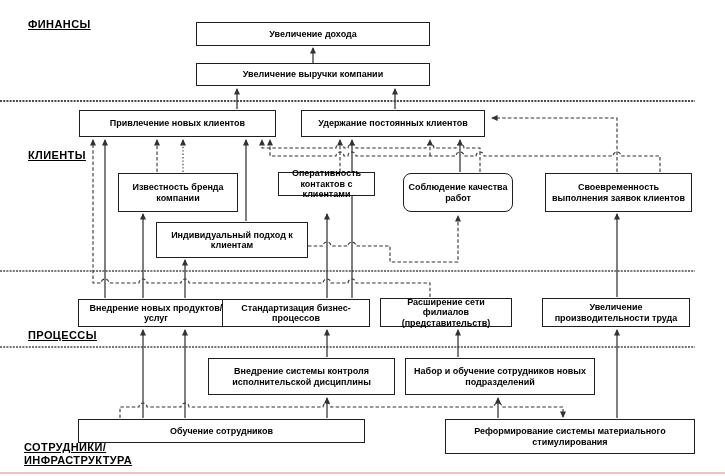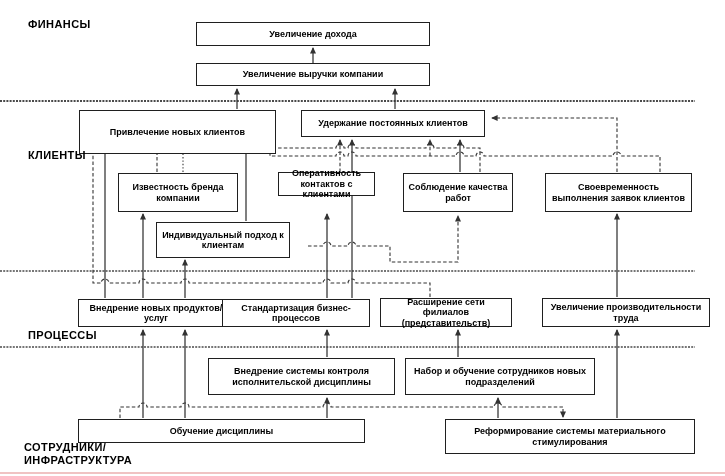--- a/index.html
+++ b/index.html
@@ -19,20 +19,21 @@
     display:flex;align-items:center;justify-content:center;
     text-align:center;
     font-size:9px;font-weight:bold;color:#000000;
     line-height:1.15;
     padding:1px 4px;
     z-index:2;
   }
   .sec-label{
     position:absolute;
     font-size:11px;font-weight:bold;color:#000000;
+    text-decoration:underline;
     letter-spacing:0.4px;
     z-index:3;
     line-height:1.2;
   }
   .sec-finance{left:28px;top:18px;}
   .sec-clients{left:28px;top:149px;}
   .sec-processes{left:28px;top:329px;}
   .sec-staff{left:24px;top:441px;}
   .scan-line{
     position:absolute;left:0;top:472px;width:725px;height:2px;
@@ -87,28 +88,28 @@
   <div class="sec-label sec-clients">КЛИЕНТЫ</div>
   <div class="sec-label sec-processes">ПРОЦЕССЫ</div>
   <div class="sec-label sec-staff">
     <div>СОТРУДНИКИ/</div>
     <div>ИНФРАСТРУКТУРА</div>
   </div>
 
   <div class="scan-line"></div>
 <div class="node" style="left: 196px; top: 22px; width: 234px; height: 24px;">Увеличение дохода</div>
     <div class="node" style="left: 196px; top: 63px; width: 234px; height: 23px;">Увеличение выручки компании</div>
-    <div class="node" style="left: 79px; top: 110px; width: 197px; height: 44px;">Привлечение новых клиентов</div>
+    <div class="node" style="left: 79px; top: 110px; width: 197px; height: 27px;">Привлечение новых клиентов</div>
     <div class="node" style="left: 301px; top: 110px; width: 184px; height: 27px;">Удержание постоянных клиентов</div>
     <div class="node" style="left: 118px; top: 173px; width: 120px; height: 39px;">Известность бренда компании</div>
     <div class="node" style="left: 278px; top: 172px; width: 97px; height: 24px;">Оперативность контактов с клиентами</div>
-    <div class="node" style="left: 403px; top: 173px; width: 110px; height: 39px;">Соблюдение качества работ</div>
+    <div class="node" style="left: 403px; top: 173px; width: 110px; height: 39px; border-radius: 8px;">Соблюдение качества работ</div>
     <div class="node" style="left: 545px; top: 173px; width: 147px; height: 39px;">Своевременность выполнения заявок клиентов</div>
-    <div class="node" style="left: 156px; top: 222px; width: 134px; height: 36px;">Индивидуальный подход к клиентам</div>
+    <div class="node" style="left: 156px; top: 222px; width: 152px; height: 36px;">Индивидуальный подход к клиентам</div>
     <div class="node" style="left: 78px; top: 299px; width: 156px; height: 28px;">Внедрение новых продуктов/услуг</div>
     <div class="node" style="left: 222px; top: 299px; width: 148px; height: 28px;">Стандартизация бизнес-процессов</div>
     <div class="node" style="left: 380px; top: 298px; width: 132px; height: 29px;">Расширение сети филиалов (представительств)</div>
-    <div class="node" style="left: 542px; top: 298px; width: 168px; height: 29px;">Увеличение производительности труда</div>
+    <div class="node" style="left: 542px; top: 298px; width: 148px; height: 29px;">Увеличение производительности труда</div>
     <div class="node" style="left: 208px; top: 358px; width: 187px; height: 37px;">Внедрение системы контроля исполнительской дисциплины</div>
     <div class="node" style="left: 405px; top: 358px; width: 190px; height: 37px;">Набор и обучение сотрудников новых подразделений</div>
-    <div class="node" style="left: 78px; top: 419px; width: 287px; height: 24px;">Обучение дисциплины</div>
+    <div class="node" style="left: 78px; top: 419px; width: 287px; height: 24px;">Обучение сотрудников</div>
     <div class="node" style="left: 445px; top: 419px; width: 250px; height: 35px;">Реформирование системы материального стимулирования</div>
   </div>
 
 </body></html>

